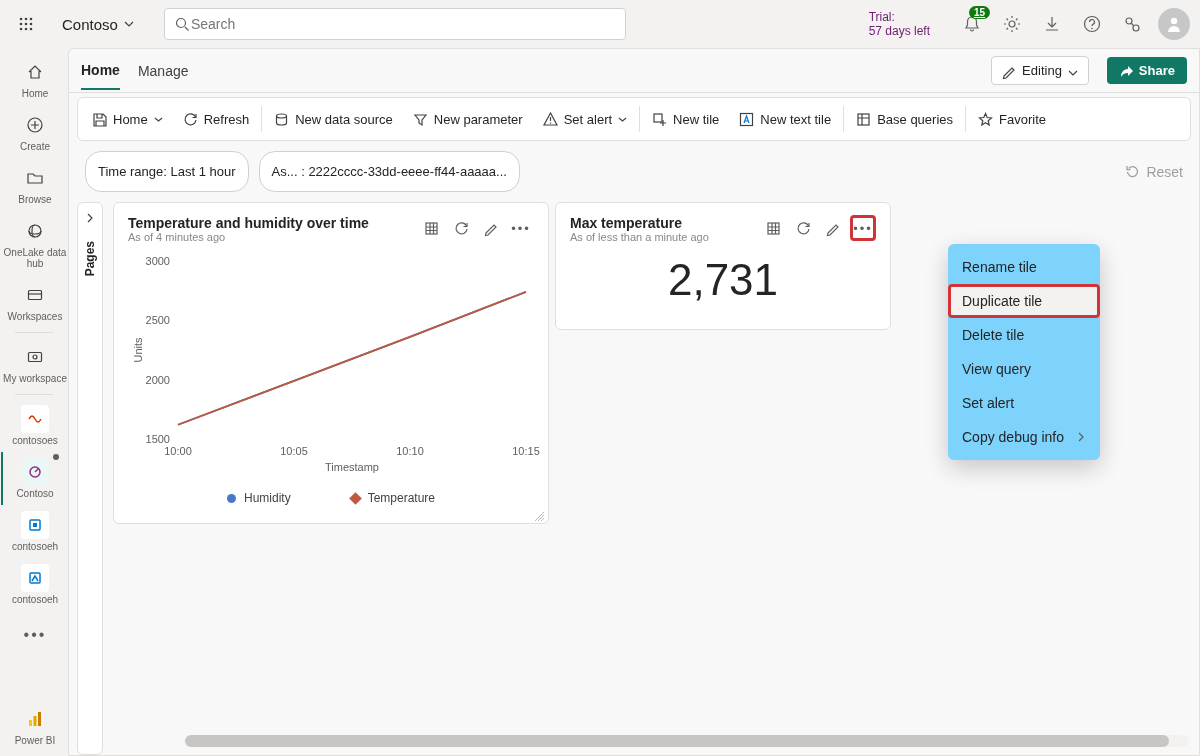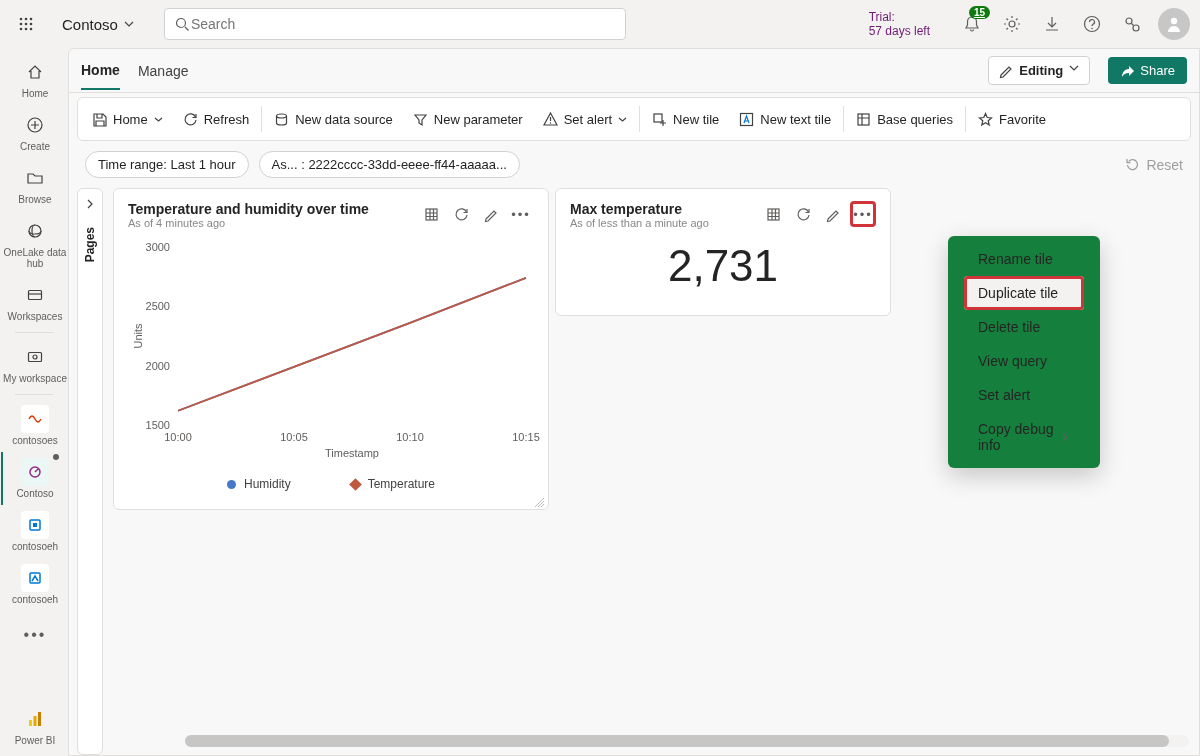--- a/index.html
+++ b/index.html
@@ -30,32 +30,32 @@
   .nav-dot::after { content:""; position:absolute; top:2px; right:8px; width:6px; height:6px; background:#605e5c; border-radius:50%; }
 
   
   .main { position:absolute; top:48px; left:68px; right:0; bottom:0; background:#f8f8f8; border-top-left-radius:6px; border:1px solid #e1dfdd; display:flex; flex-direction:column; }
 
   
   .tabrow { height:44px; display:flex; align-items:center; padding:0 12px; border-bottom:1px solid #e1dfdd; gap:18px; }
   .tab { font-size:14px; padding-bottom:10px; margin-top:10px; cursor:pointer; color:#424242; }
   .tab.selected { font-weight:600; border-bottom:2px solid #117865; color:#242424; }
   .tabrow-spacer { flex:1; }
-  .editbtn { display:flex; align-items:flex-start; gap:6px; border:1px solid #d1d1d1; background:#fff; border-radius:4px; padding:6px 10px; cursor:pointer; font-size:13px;font-weight:bold; }
-  .sharebtn { display:flex; align-items:center; gap:6px; background:#117865; color:#fff; border-radius:4px; padding:6px 12px; cursor:pointer; font-size:13px; }
+  .editbtn { display:flex; align-items:flex-end; gap:6px; border:1px solid #d1d1d1; background:#fff; border-radius:4px; padding:6px 10px; cursor:pointer; font-size:13px; }
+  .sharebtn { display:flex; align-items:center; gap:6px; background:#117865; color:#fff; border-radius:4px; padding:6px 12px; cursor:pointer; font-size:13px;font-weight:bold; }
 
   
   .toolbar { height:44px; background:#fff; border-bottom:1px solid #e1dfdd; display:flex; align-items:stretch; padding:0 4px; margin:4px 8px 0 8px; border:1px solid #e1dfdd; border-radius:6px; }
   .tseg { display:flex; align-items:center; }
   .tbtn { display:flex; align-items:center; gap:6px; padding:0 10px; color:#242424; cursor:pointer; border-radius:4px; height:100%; font-size:13px; white-space:nowrap; }
   .tdiv { width:1px; background:#e1dfdd; margin:8px 2px; }
 
   
   .pillrow { display:flex; align-items:center; gap:10px; padding:10px 16px; }
-  .pill { background:#fff; border:1px solid #d1d1d1; border-radius:16px; padding:5px 12px; font-size:13px; cursor:pointer; }
+  .pill { background:#fff; border:1px solid #d1d1d1; border-radius:16px; padding:12px 12px; font-size:13px; cursor:pointer; }
   .pillrow-spacer { flex:1; }
   .resetbtn { display:flex; align-items:center; gap:6px; color:#a19f9d; cursor:pointer; font-size:14px; }
 
   
   .workarea { flex:1; display:flex; overflow:hidden; position:relative; }
   .pages-rail { width:26px; background:#fff; border:1px solid #e1dfdd; border-radius:6px; margin:0 0 0 8px; display:flex; flex-direction:column; align-items:center; padding-top:4px; }
   .pages-rail .expand { width:22px; height:22px; display:flex; align-items:center; justify-content:center; cursor:pointer; }
   .pages-label { writing-mode: vertical-rl; transform: rotate(180deg); font-size:12px; font-weight:600; margin-top:12px; }
 
   .tiles { flex:1; padding:0 10px 10px 10px; display:flex; gap:6px; align-items:flex-start; position:relative; }
@@ -73,21 +73,21 @@
   .chart { margin-top:10px; position:relative; }
   .chart svg { display:block; }
   .legend { display:flex; gap:60px; justify-content:center; margin-top:18px; font-size:12px; color:#424242; }
   .lg { display:flex; align-items:center; gap:8px; }
   .lg .sym { width:9px; height:9px; }
   .lg .circle { border-radius:50%; background:#4878c9; }
   .lg .diamond { width:9px; height:9px; background:#c0593f; transform:rotate(45deg); }
   .resize-handle { position:absolute; bottom:3px; right:3px; width:10px; height:10px; }
 
   
-  .context-menu { position:absolute; top:236px; left:948px; width:152px; background:#15803d; border-radius:6px; box-shadow:0 8px 24px rgba(0,0,0,0.2); padding:6px 16px; z-index:20; }
+  .context-menu { position:absolute; top:244px; left:948px; width:152px; background:#7dd3fc; border-radius:6px; box-shadow:0 8px 24px rgba(0,0,0,0.2); padding:6px 0; z-index:20; }
   .cm-item { padding:9px 14px; font-size:14px; color:#242424; cursor:pointer; display:flex; align-items:center; }
   .cm-item.hi { background:#f3f2f1; outline:3px solid #d13438; outline-offset:-3px; border-radius:4px; }
   .cm-item .chev { margin-left:auto; color:#605e5c; }
 
   
   .hscroll { position:absolute; bottom:4px; left:116px; right:10px; height:16px; }
   .hscroll-track { height:12px; background:#f3f2f1; border-radius:6px; position:relative; }
   .hscroll-thumb { position:absolute; left:0; top:0; bottom:0; width:98%; background:#c8c6c4; border-radius:6px; }
 
   

